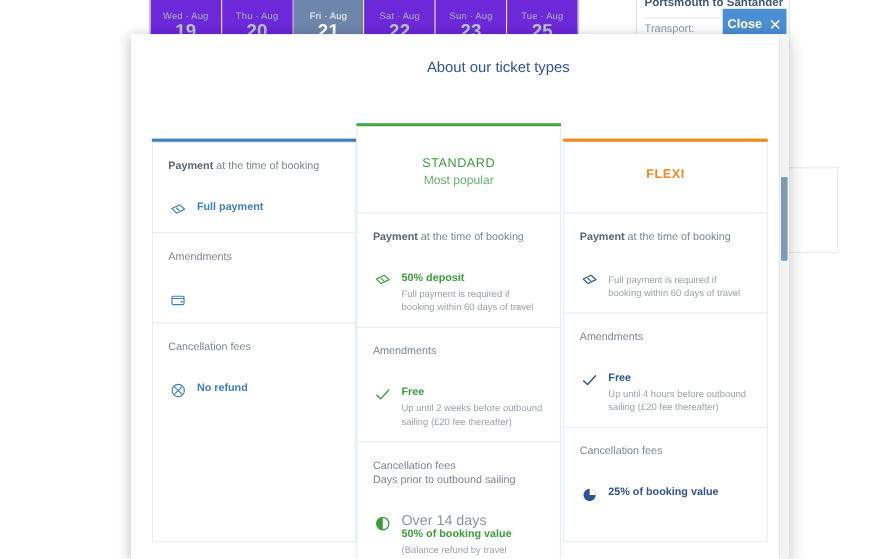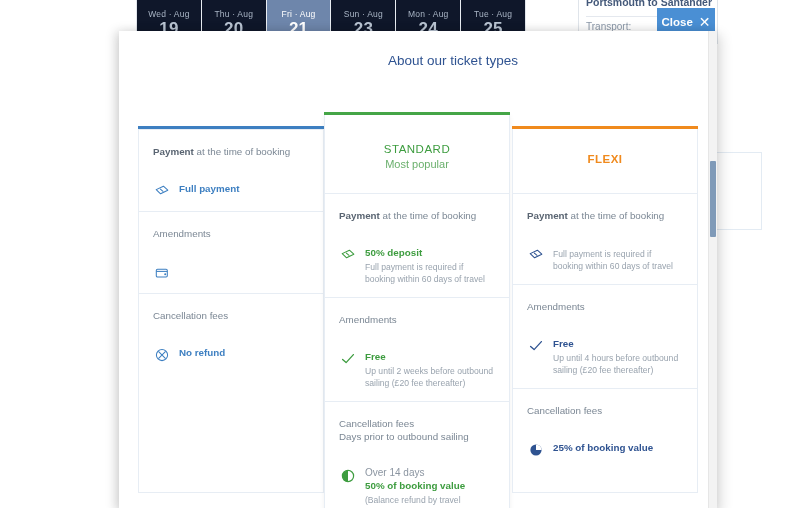--- a/index.html
+++ b/index.html
@@ -11,21 +11,21 @@
     -webkit-font-smoothing: antialiased;
   }
   #page { position: relative; width: 800px; height: 508px; background: #ffffff; overflow: hidden; }
 
   
   .bg { position: absolute; inset: 0; background: #ffffff; }
 
   .date-bar {
     position: absolute; left: 136px; top: 0px; width: 388px; height: 42px;
     display: flex; border-left: 1px solid #e2e6ec; border-right: 1px solid #e2e6ec;
-    background: #0f172a;
+    background: #6d28d9;
   }
   .date-cell {
     flex: 1 1 0; text-align: center; padding-top: 9px;
     border-right: 1px solid #e9edf2; color: #a8b4c4;
     font-size: 8.5px; line-height: 11px; letter-spacing: .2px;
   }
   .date-cell:last-child { border-right: none; }
   .date-cell .dnum { display:block; font-size: 17px; font-weight: bold; line-height: 18px; color:#b9c4d2; }
   .date-cell.sel { background: #6e86ab; color: #ffffff; }
   .date-cell.sel .dnum { color: #ffffff; }
@@ -126,43 +126,43 @@
 
   .cell { padding: 15px 14px 12px 14px; box-sizing: border-box; }
   .cell-title { font-size: 9.8px; color: #7b8794; line-height: 13px; margin-bottom: 8px; }
   .cell-title b { color: #5a6572; font-weight: bold; }
   .cell-title .sub2 { display:block; color:#7b8794; }
 
   .item { display: flex; align-items: flex-start; gap: 9px; margin-bottom: 13px; margin-top: 24px; }
   .item:last-child { margin-bottom: 0; }
   .item-ico { flex: 0 0 17px; width: 17px; height: 16px; display:flex; align-items:flex-start; justify-content:center; padding-top:1px; }
   .item-txt { flex: 1 1 auto; min-width: 0; }
-  .item-pre { font-size: 10px; color: #8b95a1; line-height: 12px; }
+  .item-pre { font-size: 13px; color: #8b95a1; line-height: 12px; }
   .item-main { font-size: 9.8px; font-weight: bold; line-height: 13px; }
   .item-note { font-size: 8.6px; color: #99a3ae; line-height: 12px; margin-top: 2px; }
 
   .t-blue { color: #3d7fc1; }
   .t-green { color: #3d9c3f; }
   .t-navy { color: #2f5391; }
 
   svg { display: block; overflow: visible; }
 </style>
 </head>
 <body>
 
 <div id="page">
 
   <div class="bg">
 
     <div class="date-bar" id="date-bar">
         <div class="date-cell"><span>Wed · Aug</span><span class="dnum">19</span></div>
         <div class="date-cell"><span>Thu · Aug</span><span class="dnum">20</span></div>
         <div class="date-cell sel"><span>Fri · Aug</span><span class="dnum">21</span></div>
+        <div class="date-cell"><span>Sat · Aug</span><span class="dnum">22</span></div>
         <div class="date-cell"><span>Sun · Aug</span><span class="dnum">23</span></div>
-        <div class="date-cell"><span>Mon · Aug</span><span class="dnum">24</span></div>
         <div class="date-cell"><span>Tue · Aug</span><span class="dnum">25</span></div>
       </div>
 
     <div class="bg-right-panel"></div>
     <div class="bg-right-line1">
       <b>Portsmouth to Santander</b>
     </div>
     <div class="bg-right-hr"></div>
     <div class="bg-right-line2">
       <span>Transport:</span><span class="v">M</span>

